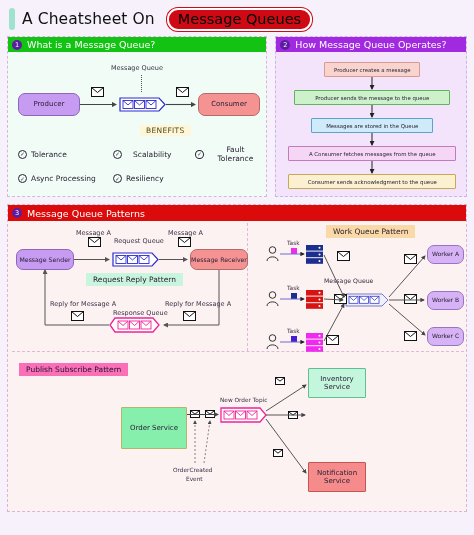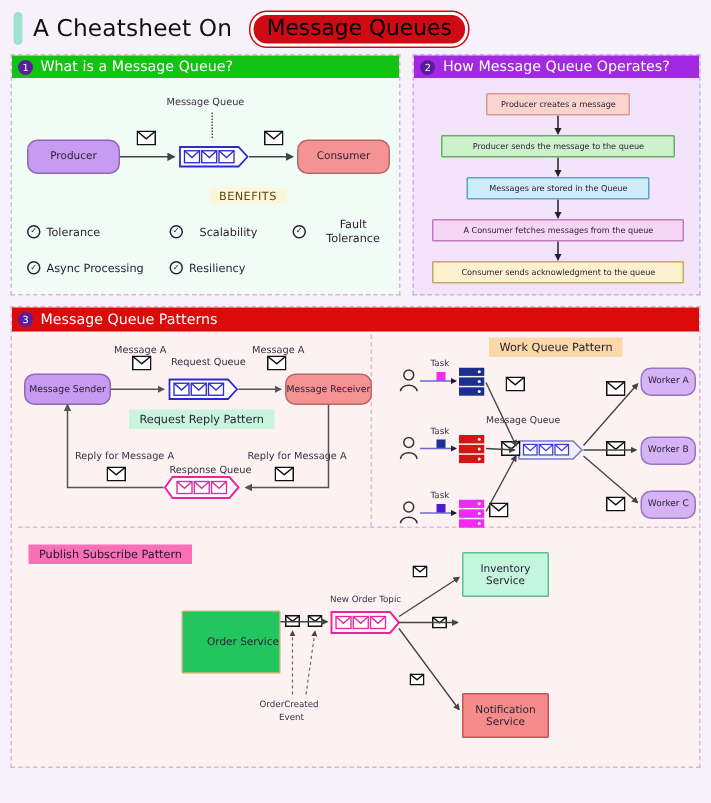--- a/index.html
+++ b/index.html
@@ -473,21 +473,21 @@
 
       <line x1="381" y1="92" x2="417" y2="51" stroke="#444" stroke-width="0.9" marker-end="url(#ar4)"></line>
       <line x1="381" y1="95" x2="416" y2="95" stroke="#444" stroke-width="0.9" marker-end="url(#ar4)"></line>
       <line x1="381" y1="99" x2="417" y2="130" stroke="#444" stroke-width="0.9" marker-end="url(#ar4)"></line>
     </svg>
 
     <div class="chip" style="left:11px;top:158px;background:#fa6fb8;color:#1e1628;">
       <span>Publish Subscribe Pattern</span>
     </div>
 
-    <div class="node sq" style="left:113px;top:202px;width:66px;height:42px;background:#22c55e;border:1px solid #b5b56a;font-size:7px;justify-content:flex-end;">
+    <div class="node sq" style="left:113px;top:202px;width:66px;height:42px;background:#86efac;border:1px solid #b5b56a;font-size:7px;">
       <span>Order Service</span>
     </div>
 
     <div class="lbl-sm" style="left:212px;top:192px;font-size:5.8px;">New Order Topic</div>
 
     <div class="queue" style="left:212px;top:202px;">
       <svg width="48" height="16" viewBox="0 0 48 16">
         <path d="M1 1 H40 L46 8 L40 15 H1 Z" fill="#fff" stroke="#f0229a" stroke-width="1.3"></path>
         <g fill="#fff" stroke="#f0229a" stroke-width="0.9">
           <rect x="4" y="4" width="10" height="8"></rect>

